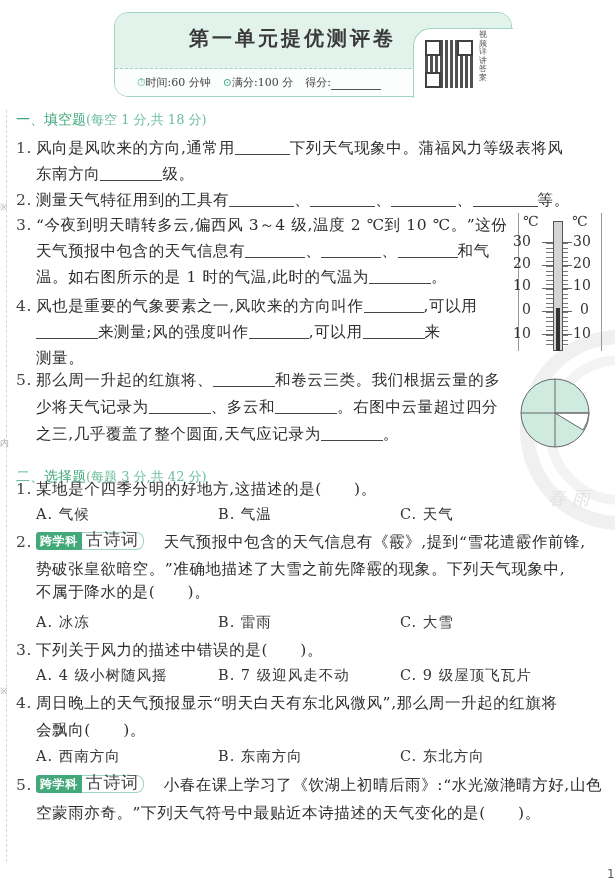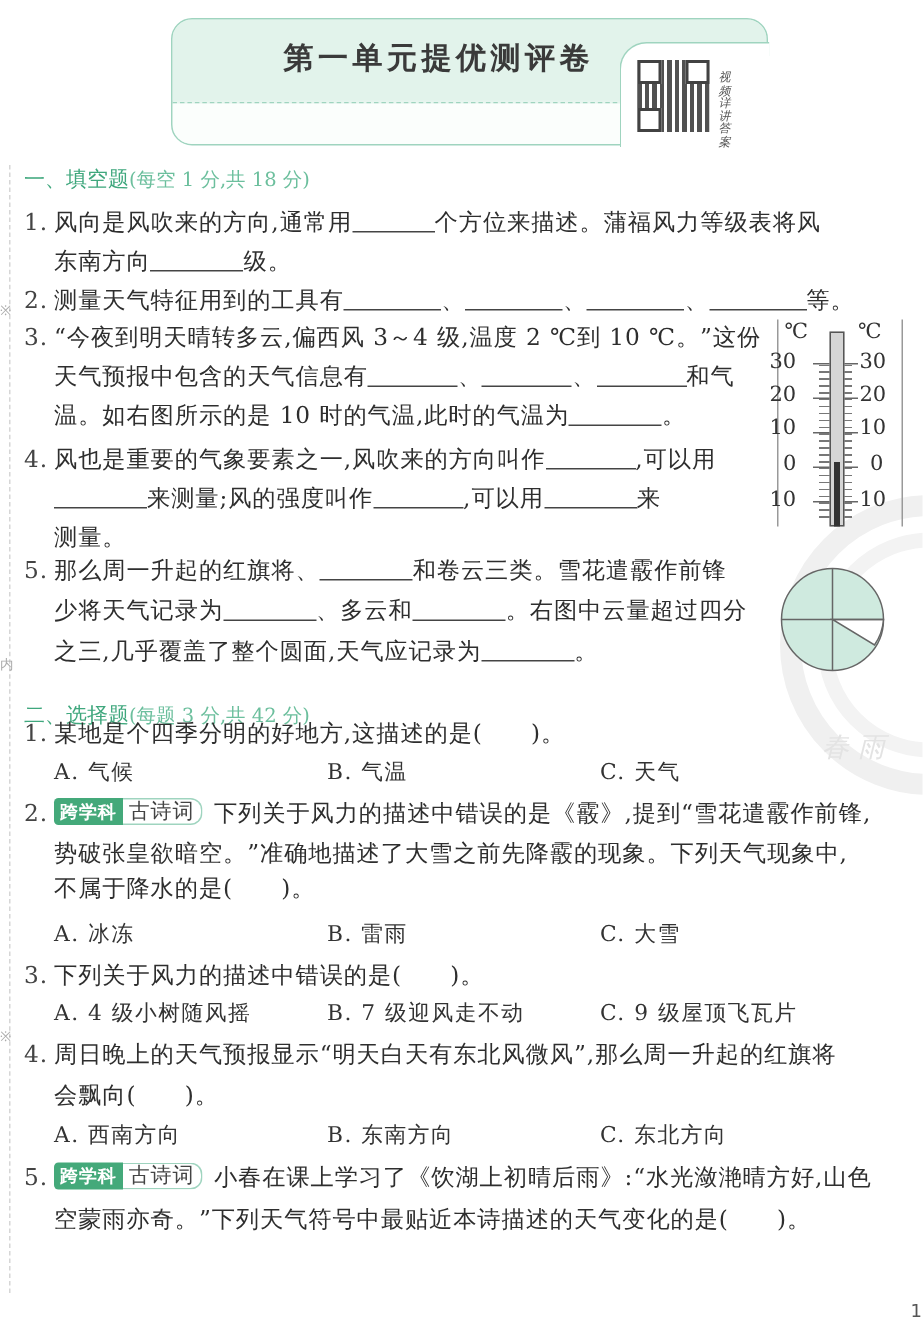--- a/index.html
+++ b/index.html
@@ -33,32 +33,32 @@
     position:absolute; left:425px; top:40px; width:48px; height:48px;
     background:
       repeating-linear-gradient(90deg,#333 0 3px,#fff 3px 5px),
       #333;
     opacity:.85;
   }
   .qr::before, .qr::after { content:""; position:absolute; width:12px; height:12px; border:2px solid #222; background:#fff; }
   .qr::before { left:0; top:0; }
   .qr::after { right:0; top:0; }
   .qr-corner { position:absolute; left:0; bottom:0; width:12px; height:12px; border:2px solid #222; background:#fff; }
-  .qr-label { position:absolute; left:479px; top:48px; width:10px; font-size:8px; line-height:8.5px; color:#555; font-family:"DejaVu Sans",sans-serif;font-style:italic; }
+  .qr-label { position:absolute; left:479px; top:31px; width:10px; font-size:8px; line-height:8.5px; color:#555; font-family:"DejaVu Sans",sans-serif; }
 
   
   .sec-title { position:absolute; left:16px; font-size:14px; color:#3fa77d; }
   .sec-title .sub { font-size:13px; color:#6cbf9d; }
   .line { position:absolute; font-size:15.5px; letter-spacing:0.6px; white-space:nowrap; color:#2e2e2e; }
   .num { display:inline-block; width:20px; color:#444; }
   .blank { display:inline-block; border-bottom:1px solid #444; height:15px; vertical-align:-2px; }
   .opt { position:absolute; font-size:14.5px; color:#333; letter-spacing:1px; }
 
   .tag-green { display:inline-block; background:#44a97a; color:#fff; font-size:12px; font-weight:bold; padding:0 4px; border-radius:3px 0 0 3px; line-height:18px; vertical-align:2px; font-family:"DejaVu Sans",sans-serif; }
-  .tag-out { display:inline-block; border:1px solid #9fd4bf; border-left:none; color:#444; font-size:14px; padding:0 4px; border-radius:0 8px 8px 0; line-height:16px; vertical-align:2px; margin-right:8px; }
+  .tag-out { display:inline-block; border:1px solid #9fd4bf; border-left:none; color:#444; font-size:17px; padding:0 4px; border-radius:0 8px 8px 0; line-height:16px; vertical-align:2px; margin-right:20px;font-family:Liberation Mono, monospace; }
 
   
   .thermo { position:absolute; left:510px; top:213px; width:100px; height:138px; }
   .thermo .frame { position:absolute; left:8px; top:0; width:82px; height:138px; border-left:1px solid #999; border-right:1px solid #999; }
   .thermo .tube { position:absolute; left:43px; top:8px; width:10px; height:130px; background:#d5d5d5; border:1px solid #555; box-sizing:border-box; }
   .thermo .mercury { position:absolute; left:46px; top:95px; width:4px; height:43px; background:#333; }
   .thermo .lbl { position:absolute; font-size:14px; color:#333; font-family:"DejaVu Serif",serif; }
   .thermo .tick { position:absolute; height:1px; background:#666; }
 
   
@@ -75,64 +75,69 @@
 <div class="binding-line"></div>
 <span class="binding-mark" style="top:200px">※</span>
 <span class="binding-mark" style="top:437px">内</span>
 <span class="binding-mark" style="top:684px">※</span>
 
 <div class="hdr-card">
   <div class="hdr-title-band"></div>
   <div class="hdr-title">第一单元提优测评卷</div>
   <div class="hdr-dash"></div>
   <div class="hdr-info-band"></div>
+  <div class="hdr-info">
+    <span><span class="ic">⏱</span><span>时间:60 分钟</span></span>
+    <span><span class="ic">⊙</span><span>满分:100 分</span></span>
+    <span><span>得分:</span><span class="score-line"></span></span>
+  </div>
 </div>
 <div class="qr-notch"></div>
 <div class="qr">
     <div class="qr-corner"></div>
   </div>
 <div class="qr-label">视频详讲答案</div>
 
 <div class="sec-title" style="top:111px">
   <span>一、填空题</span><span class="sub">(每空 1 分,共 18 分)</span>
 </div>
 
 <div class="line" style="left:16px; top:138px">
-  <span class="num">1.</span><span>风向是风吹来的方向,通常用</span><span class="blank" style="width:55px"></span><span>个方位来描述。蒲福风力等级表将风</span>
+  <span class="num">1.</span><span>风向是风吹来的方向,通常用</span><span class="blank" style="width:55px"></span><span>下列天气现象中。蒲福风力等级表将风</span>
 </div>
 <div class="line" style="left:36px; top:164px">
   <span>东南方向</span><span class="blank" style="width:62px"></span><span>级。</span>
 </div>
 
 <div class="line" style="left:16px; top:190px">
   <span class="num">2.</span><span>测量天气特征用到的工具有</span><span class="blank" style="width:65px"></span><span>、</span><span class="blank" style="width:65px"></span><span>、</span><span class="blank" style="width:65px"></span><span>、</span><span class="blank" style="width:65px"></span><span>等。</span>
 </div>
 
 <div class="line" style="left:16px; top:215px">
   <span class="num">3.</span><span>“今夜到明天晴转多云,偏西风 3～4 级,温度 2 ℃到 10 ℃。”这份</span>
 </div>
 <div class="line" style="left:36px; top:241px">
   <span>天气预报中包含的天气信息有</span><span class="blank" style="width:60px"></span><span>、</span><span class="blank" style="width:60px"></span><span>、</span><span class="blank" style="width:60px"></span><span>和气</span>
 </div>
 <div class="line" style="left:36px; top:267px">
-  <span>温。如右图所示的是 10 时的气温,此时的气温为</span><span class="blank" style="width:62px"></span><span>。</span>
+  <span>温。如右图所示的是 1 时的气温,此时的气温为</span><span class="blank" style="width:62px"></span><span>。</span>
 </div>
 
 <div class="line" style="left:16px; top:296px">
   <span class="num">4.</span><span>风也是重要的气象要素之一,风吹来的方向叫作</span><span class="blank" style="width:60px"></span><span>,可以用</span>
 </div>
 <div class="line" style="left:36px; top:322px">
   <span class="blank" style="width:62px"></span><span>来测量;风的强度叫作</span><span class="blank" style="width:60px"></span><span>,可以用</span><span class="blank" style="width:62px"></span><span>来</span>
 </div>
 <div class="line" style="left:36px; top:348px">
   <span>测量。</span>
 </div>
 
 <div class="line" style="left:16px; top:370px">
-  <span class="num">5.</span><span>那么周一升起的红旗将、</span><span class="blank" style="width:62px"></span><span>和卷云三类。雪花遣霰作前锋</span>
+  <span class="num">5.</span><span>那么周一升起的红旗将、</span><span class="blank" style="width:62px"></span><span>和卷云三类。我们根据云量的多</span>
 </div>
 <div class="line" style="left:36px; top:397px">
   <span>少将天气记录为</span><span class="blank" style="width:62px"></span><span>、多云和</span><span class="blank" style="width:62px"></span><span>。右图中云量超过四分</span>
 </div>
 <div class="line" style="left:36px; top:424px">
   <span>之三,几乎覆盖了整个圆面,天气应记录为</span><span class="blank" style="width:62px"></span><span>。</span>
 </div>
 
 <div class="watermark"></div>
 <div class="watermark2"></div>
@@ -174,21 +179,21 @@
 </div>
 
 <div class="line" style="left:16px; top:479px">
   <span class="num">1.</span><span>某地是个四季分明的好地方,这描述的是(　　)。</span>
 </div>
 <div class="opt" style="left:36px; top:505px">A. 气候</div>
 <div class="opt" style="left:218px; top:505px">B. 气温</div>
 <div class="opt" style="left:400px; top:505px">C. 天气</div>
 
 <div class="line" style="left:16px; top:532px">
-  <span class="num">2.</span><span class="tag-green">跨学科</span><span class="tag-out">古诗词</span><span>下列关于风力的描述中错误的是《霰》,提到“雪花遣霰作前锋,</span>
+  <span class="num">2.</span><span class="tag-green">跨学科</span><span class="tag-out">古诗词</span><span>天气预报中包含的天气信息有《霰》,提到“雪花遣霰作前锋,</span>
 </div>
 <div class="line" style="left:36px; top:559px"><span>势破张皇欲暗空。”准确地描述了大雪之前先降霰的现象。下列天气现象中,</span></div>
 <div class="line" style="left:36px; top:582px"><span>不属于降水的是(　　)。</span></div>
 <div class="opt" style="left:36px; top:613px">A. 冰冻</div>
 <div class="opt" style="left:218px; top:613px">B. 雷雨</div>
 <div class="opt" style="left:400px; top:613px">C. 大雪</div>
 
 <div class="line" style="left:16px; top:640px">
   <span class="num">3.</span><span>下列关于风力的描述中错误的是(　　)。</span>
 </div>

